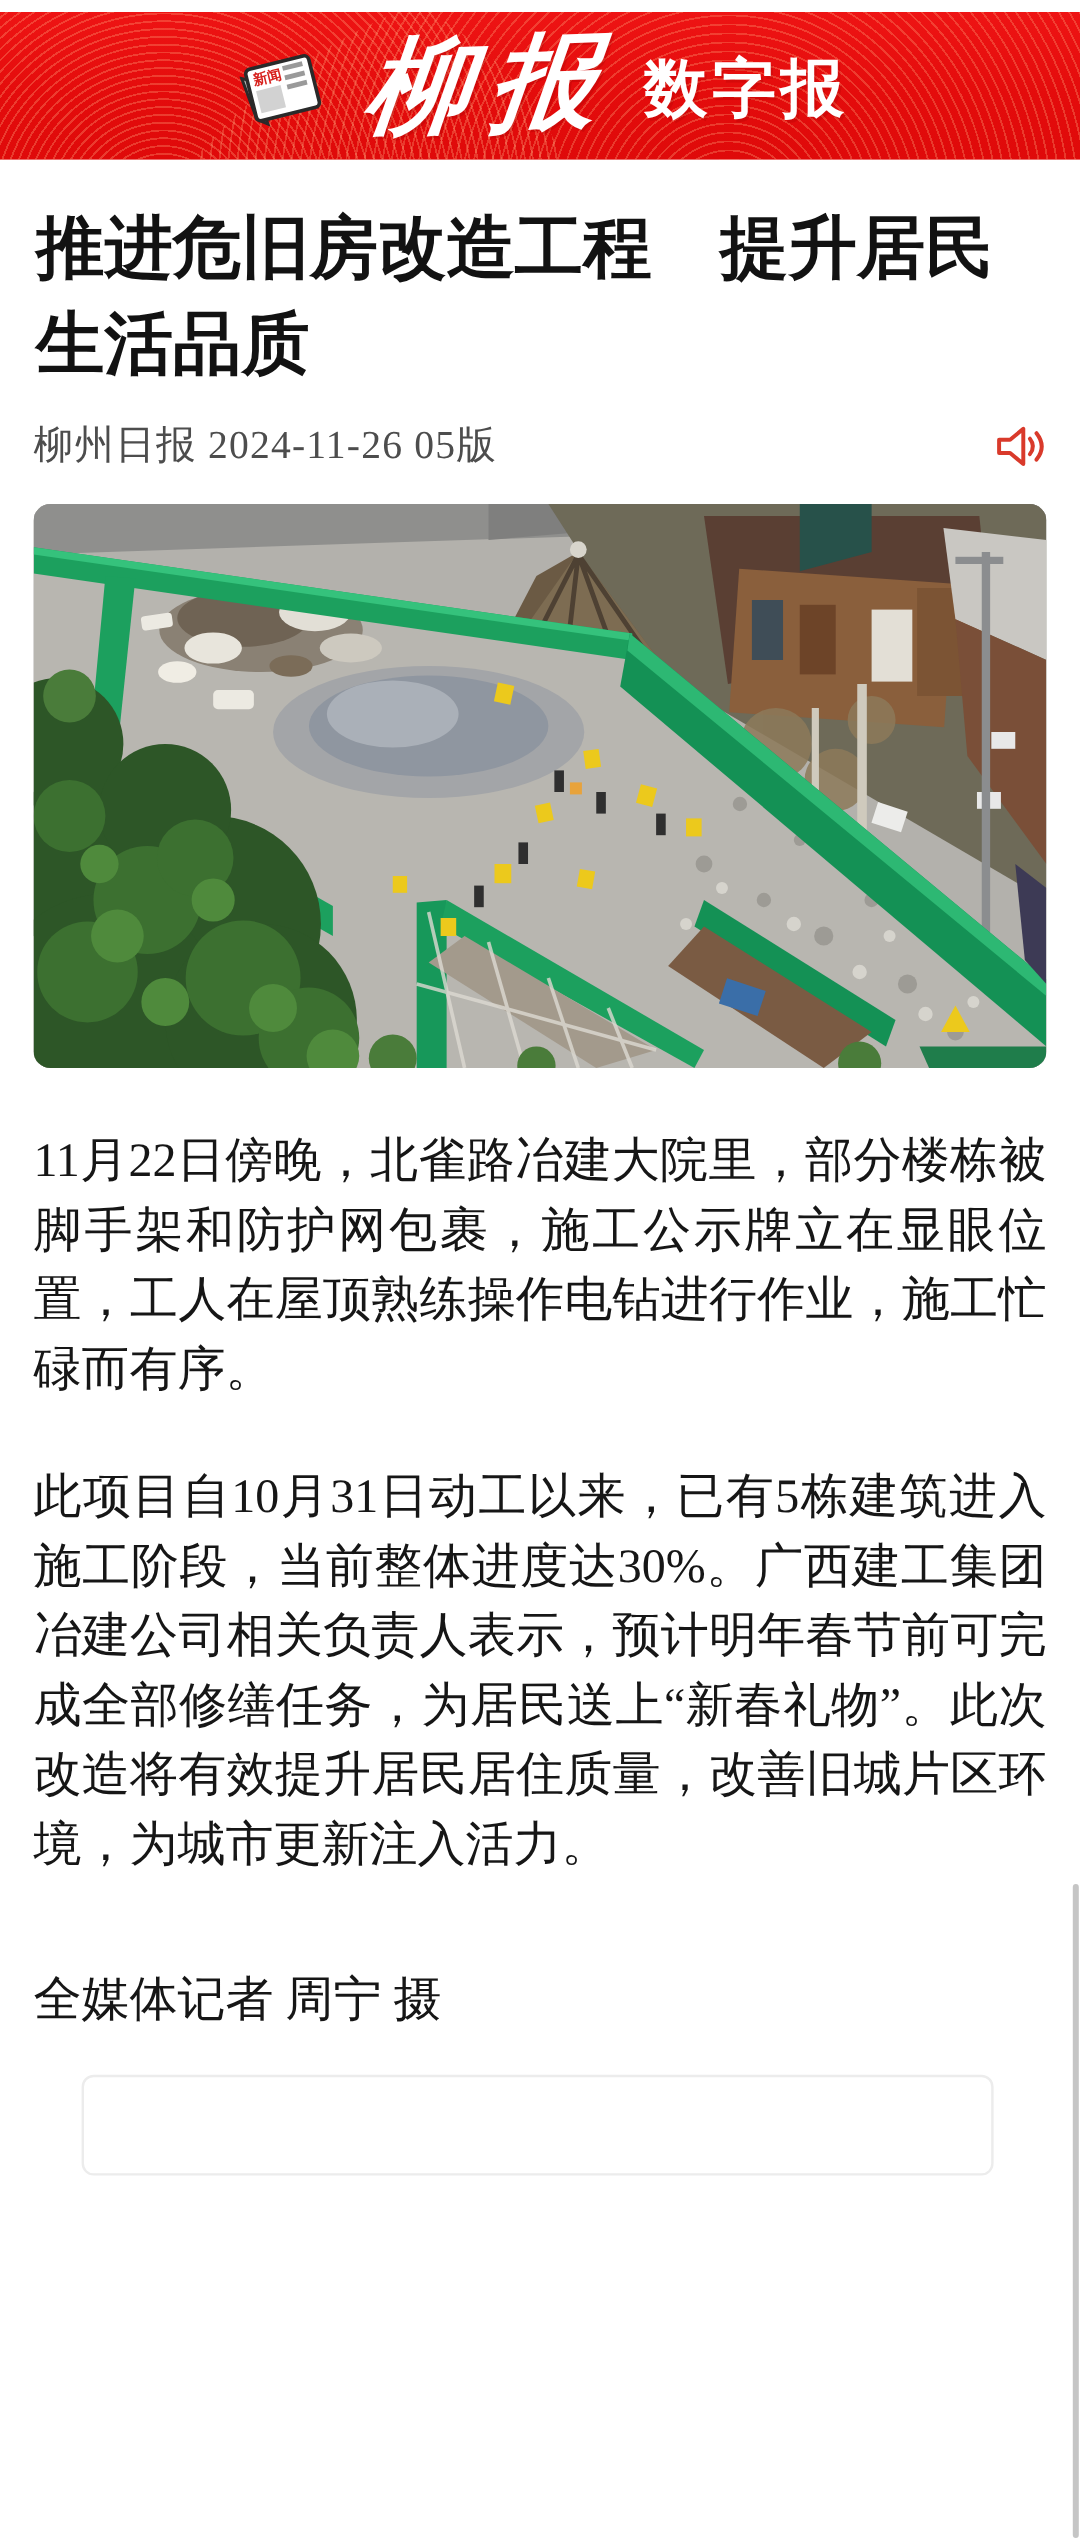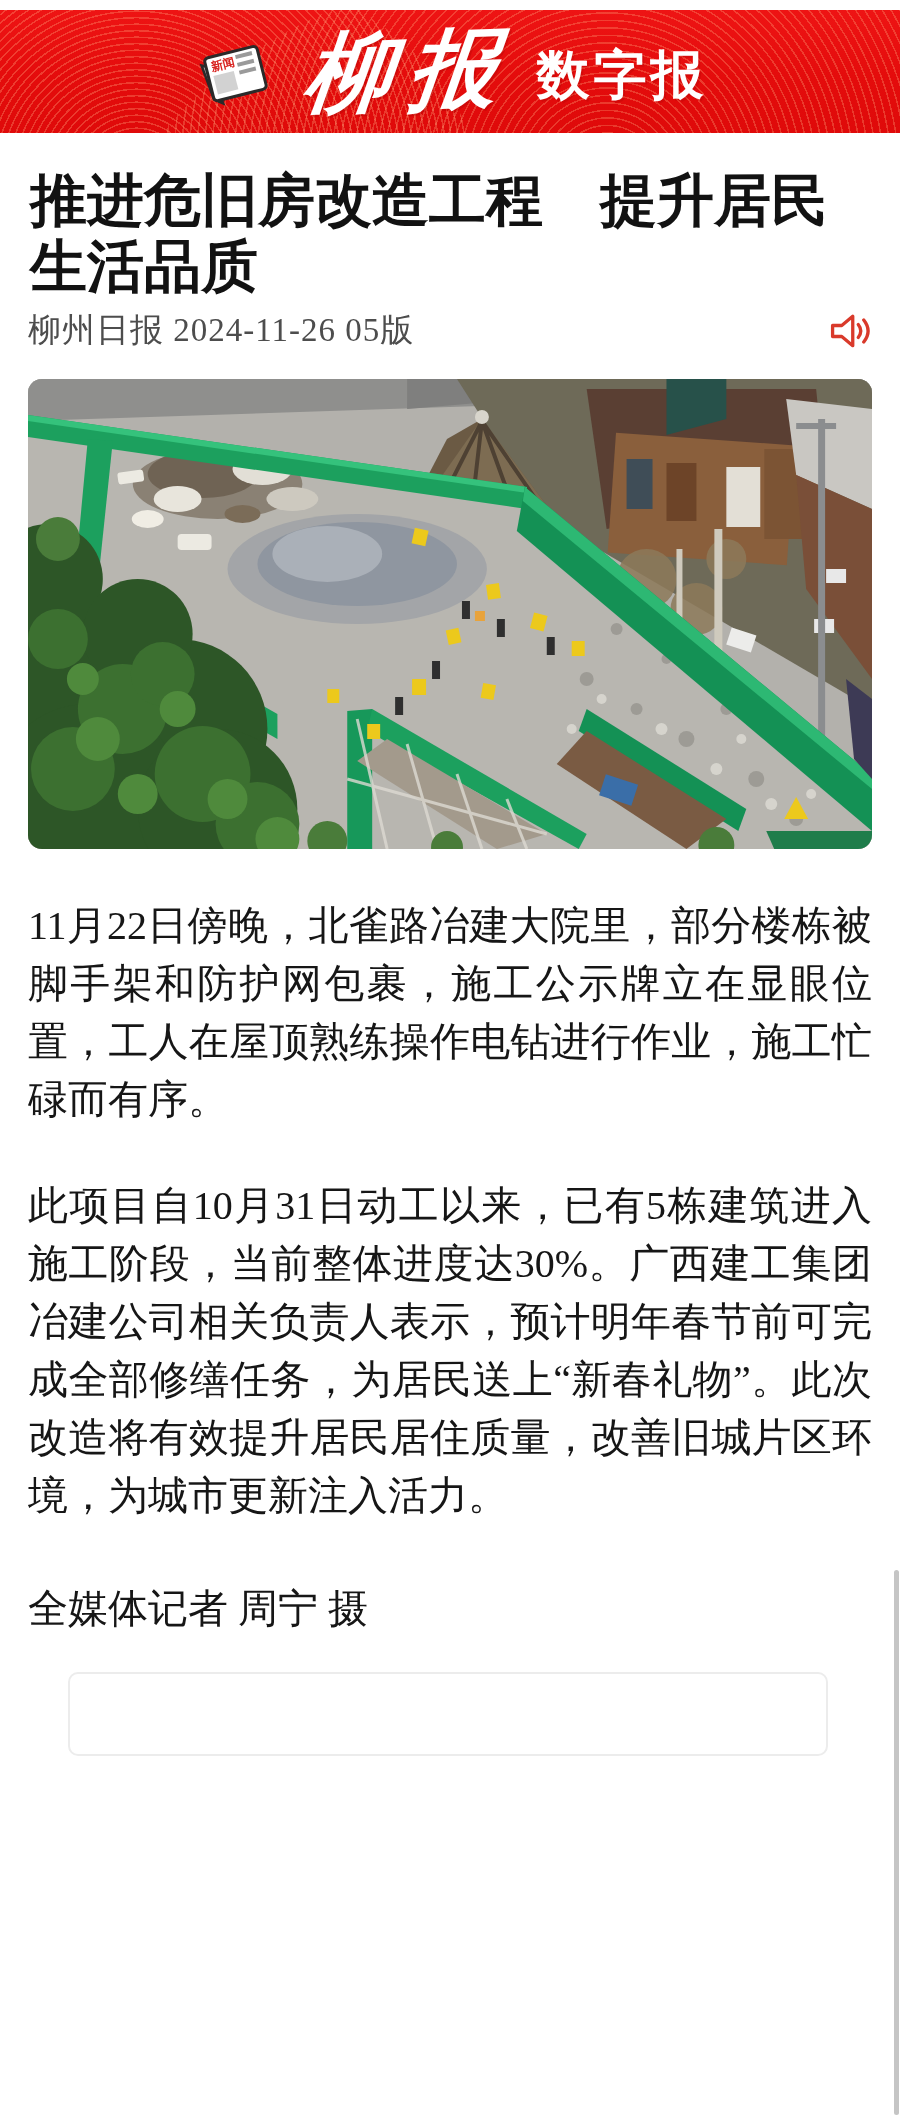--- a/index.html
+++ b/index.html
@@ -46,42 +46,42 @@
     font-family:"DejaVu Sans","Liberation Sans",sans-serif;
     margin-left:-6px; margin-top:6px;
     text-shadow:2px 2px 0 rgba(150,0,0,0.2);
   }
 
   
   .content { padding:0 28px; }
   .article-title {
     margin:34px 2px 0 2px; width:840px;
     font-family:"DejaVu Sans","Liberation Sans",sans-serif;
-    font-weight:800; font-size:57px; line-height:66px; color:#121212;
+    font-weight:800; font-size:57px; line-height:80px; color:#121212;
     letter-spacing:0;
   }
   .byline-row {
-    margin-top:9px; display:flex; align-items:center; justify-content:space-between;
+    margin-top:22px; display:flex; align-items:center; justify-content:space-between;
   }
   .byline { font-size:33px; color:#4d4d4d; letter-spacing:1px; }
   .tts-btn { width:44px; height:38px; background:none; border:none; padding:0; cursor:pointer; }
 
   .photo-wrap {
     margin-top:26px; width:844px; height:470px; border-radius:14px; overflow:hidden;
     background:#b0aeaa;
   }
   .photo-wrap svg { display:block; }
 
   .body-text { }
   .body-text p {
     margin:48px 0 0 0; width:844px;
     font-size:40px; line-height:58px; color:#161616;
     text-align:justify; letter-spacing:0;
   }
-  .credit { margin:56px 0 0 0; font-size:40px; color:#161616; }
+  .credit { margin:72px 0 0 0; font-size:40px; color:#161616; }
 
   .bottom-card {
     margin:36px 0 0 40px; width:756px; height:80px;
     border:2px solid #ececec; border-radius:10px; background:#ffffff;
   }
 
   
   .scrollbar-thumb {
     position:absolute; right:1px; top:1570px; width:5px; height:545px;
     background:#c5c5c5; border-radius:3px;

